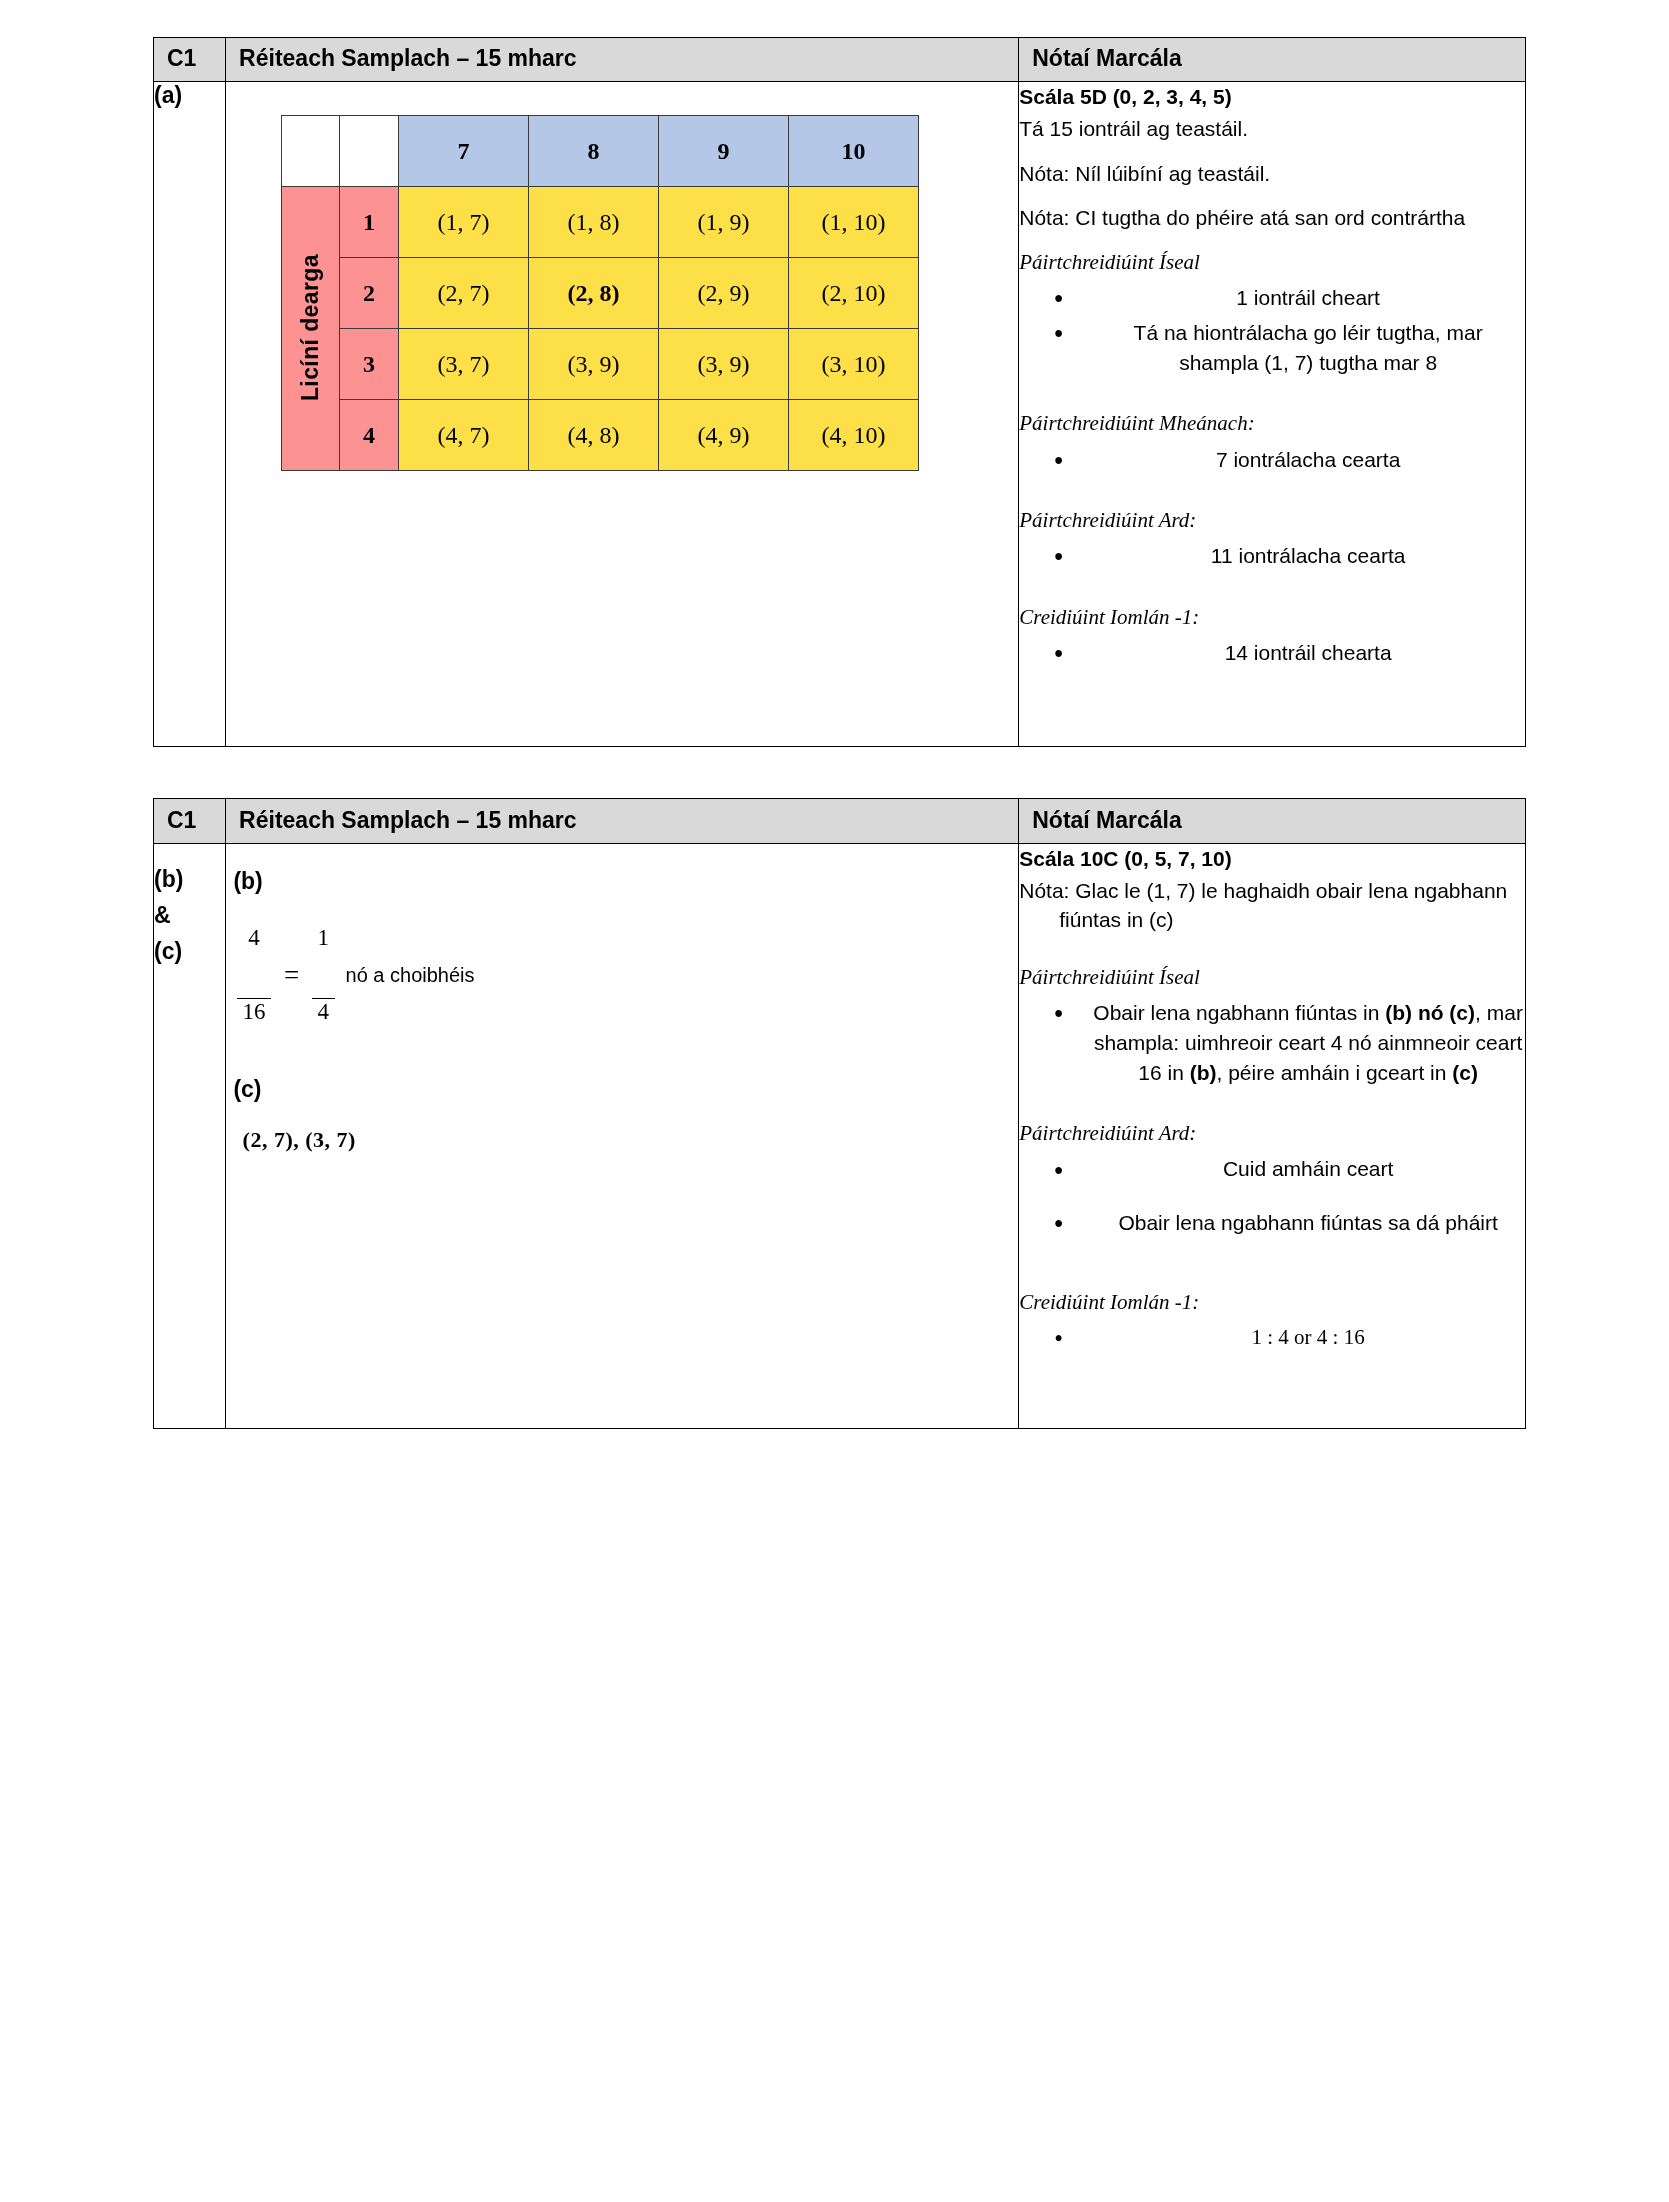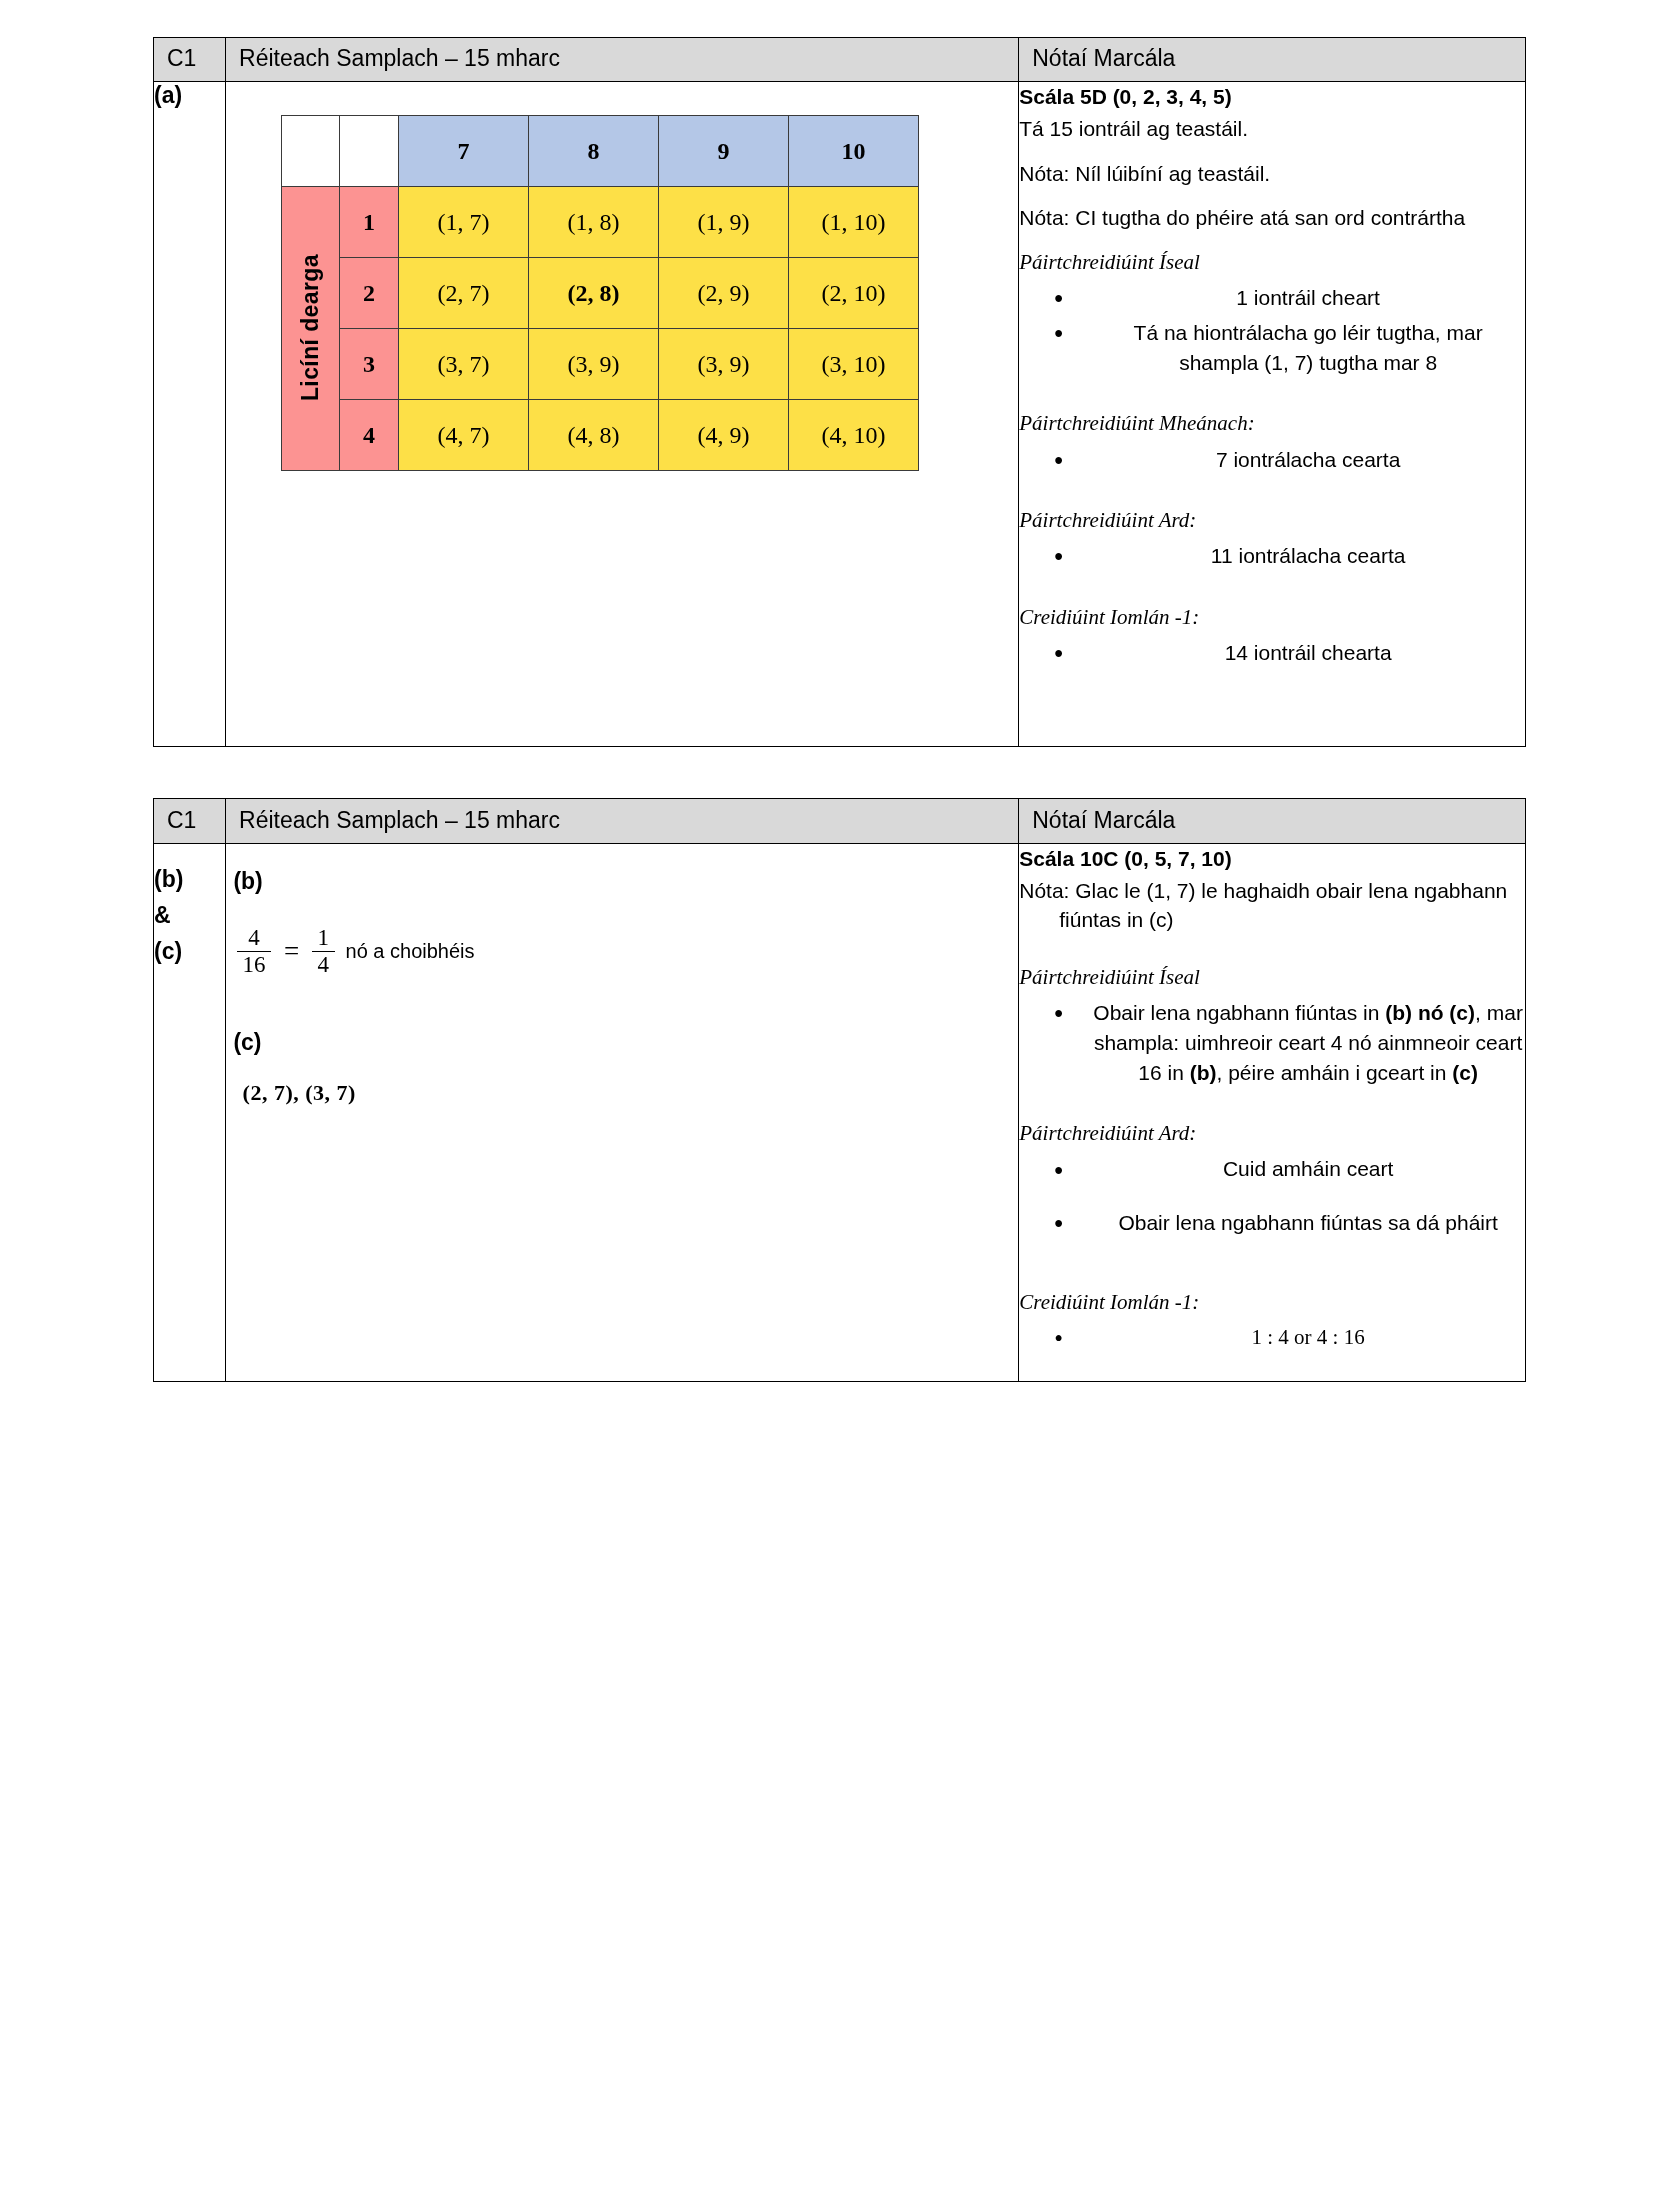--- a/index.html
+++ b/index.html
@@ -32,21 +32,21 @@
   .block + .block { margin-top: 51px; }
 
   .block td, .block th {
     border: 1.8px solid #000;
     vertical-align: top;
     padding: 0;
   }
 
   .hdr-row td {
     background: #d9d9d9;
-    font-weight: normal;
+    font-weight: bold;
     font-size: 23px;
     padding: 7.3px 13px 9.2px 13px;
     vertical-align: middle;
     white-space: nowrap;
   }
   .col-code  { width: 72px; }
   .col-work  { width: 792px; }
   .col-notes { width: 506px; }
 
   .code-cell {
@@ -179,21 +179,21 @@
   .frac {
     display: inline-flex;
     flex-direction: column;
     align-items: center;
     vertical-align: middle;
     margin: 0 3.7px;
     line-height: 1.06;
     font-size: 23px;
   }
   .frac .num { padding: 0 5.5px 0.9px 5.5px; }
-  .frac .den { padding: 0.9px 5.5px 0 5.5px; border-top: 1.5px solid #000; }
+  .frac .den { padding: 0.9px 5.5px 0 5.5px; border-top: 1.5px solid #000; margin-top: 47px; }
   .eq { margin: 0 9.2px; font-size: 27px; }
   .mathline .plain {
     font-family: "Liberation Sans", sans-serif;
     font-size: 20px;
     margin-left: 7.3px;
   }
   .pairline {
     font-family: "Liberation Serif", serif;
     font-size: 22px;
     margin: 24px 0 0 16.5px;

